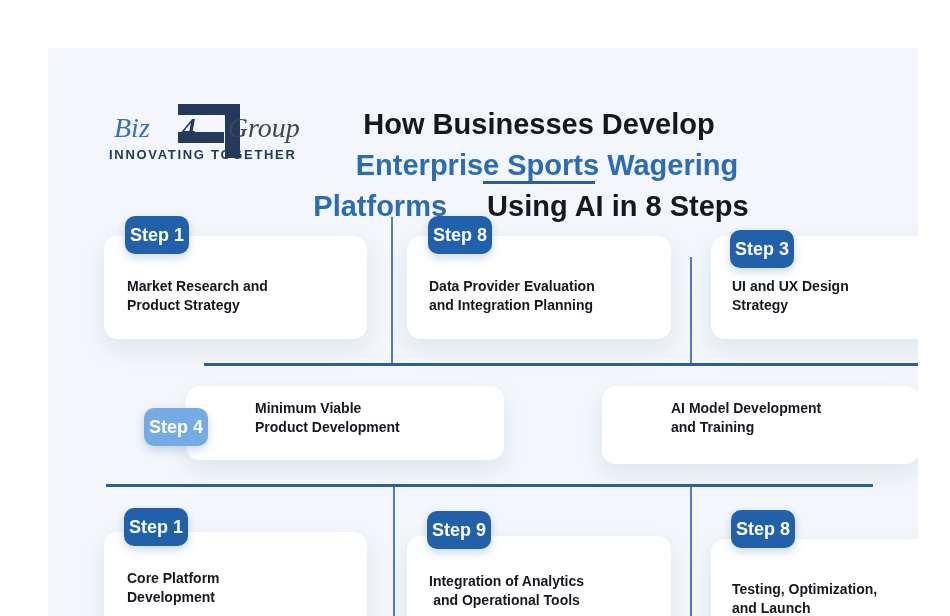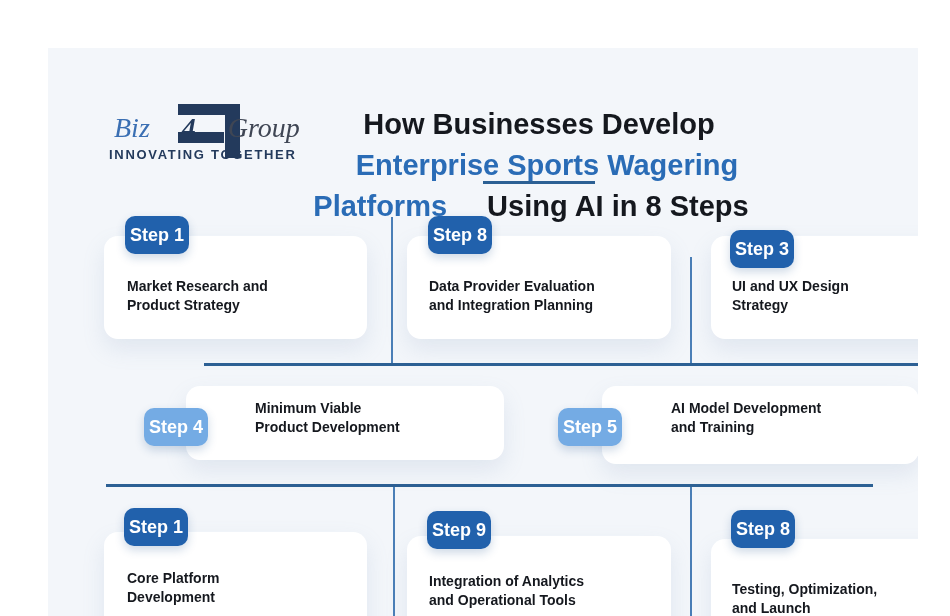--- a/index.html
+++ b/index.html
@@ -50,21 +50,21 @@
   .badge.light{background:var(--badge-light);}
   .card-text{position:absolute;z-index:3;font-size:14px;font-weight:bold;color:var(--ink);
     line-height:1.33;white-space:pre-line;}
 
   .c1{left:40px;top:172px;width:263px;height:103px;}  .b1{left:61px;top:152px;}  .t1{left:63px;top:213px;}
   .c2{left:343px;top:172px;width:264px;height:103px;} .b2{left:364px;top:152px;} .t2{left:365px;top:213px;}
   .c3{left:647px;top:172px;width:263px;height:103px;} .b3{left:666px;top:166px;} .t3{left:668px;top:213px;}
   .c4{left:122px;top:322px;width:318px;height:74px;}  .b4{left:80px;top:344px;}  .t4{left:191px;top:335px;}
   .c5{left:538px;top:322px;width:317px;height:78px;}  .b5{left:494px;top:344px;} .t5{left:607px;top:335px;}
   .c6{left:40px;top:468px;width:263px;height:110px;}  .b6{left:60px;top:444px;}  .t6{left:63px;top:505px;}
-  .c7{left:343px;top:472px;width:264px;height:106px;} .b7{left:363px;top:447px;} .t7{left:365px;top:508px;}
+  .c7{left:343px;top:472px;width:264px;height:106px;} .b7{left:363px;top:447px;} .t7{left:365px;top:508px;text-align:center;}
   .c8{left:647px;top:475px;width:266px;height:103px;} .b8{left:667px;top:446px;} .t8{left:668px;top:516px;}
 </style>
 </head>
 <body>
 
 <div class="stage">
 
   <div class="logo">
     <div class="logo-bracket">
       <div class="logo-bracket-foot"></div>
@@ -97,21 +97,20 @@
   <div class="badge dark b3">Step 3</div>
   <div class="card-text t3">UI and UX Design
 Strategy</div>
 
   <div class="card c4"></div>
   <div class="badge light b4">Step 4</div>
   <div class="card-text t4">Minimum Viable
 Product Development</div>
 
   <div class="card c5"></div>
-  <div class="badge light b5">Step 5</div>
   <div class="card-text t5">AI Model Development
 and Training</div>
 
   <div class="card c6"></div>
   <div class="badge dark b6">Step 1</div>
   <div class="card-text t6">Core Platform
 Development</div>
 
   <div class="card c7"></div>
   <div class="badge dark b7">Step 9</div>

